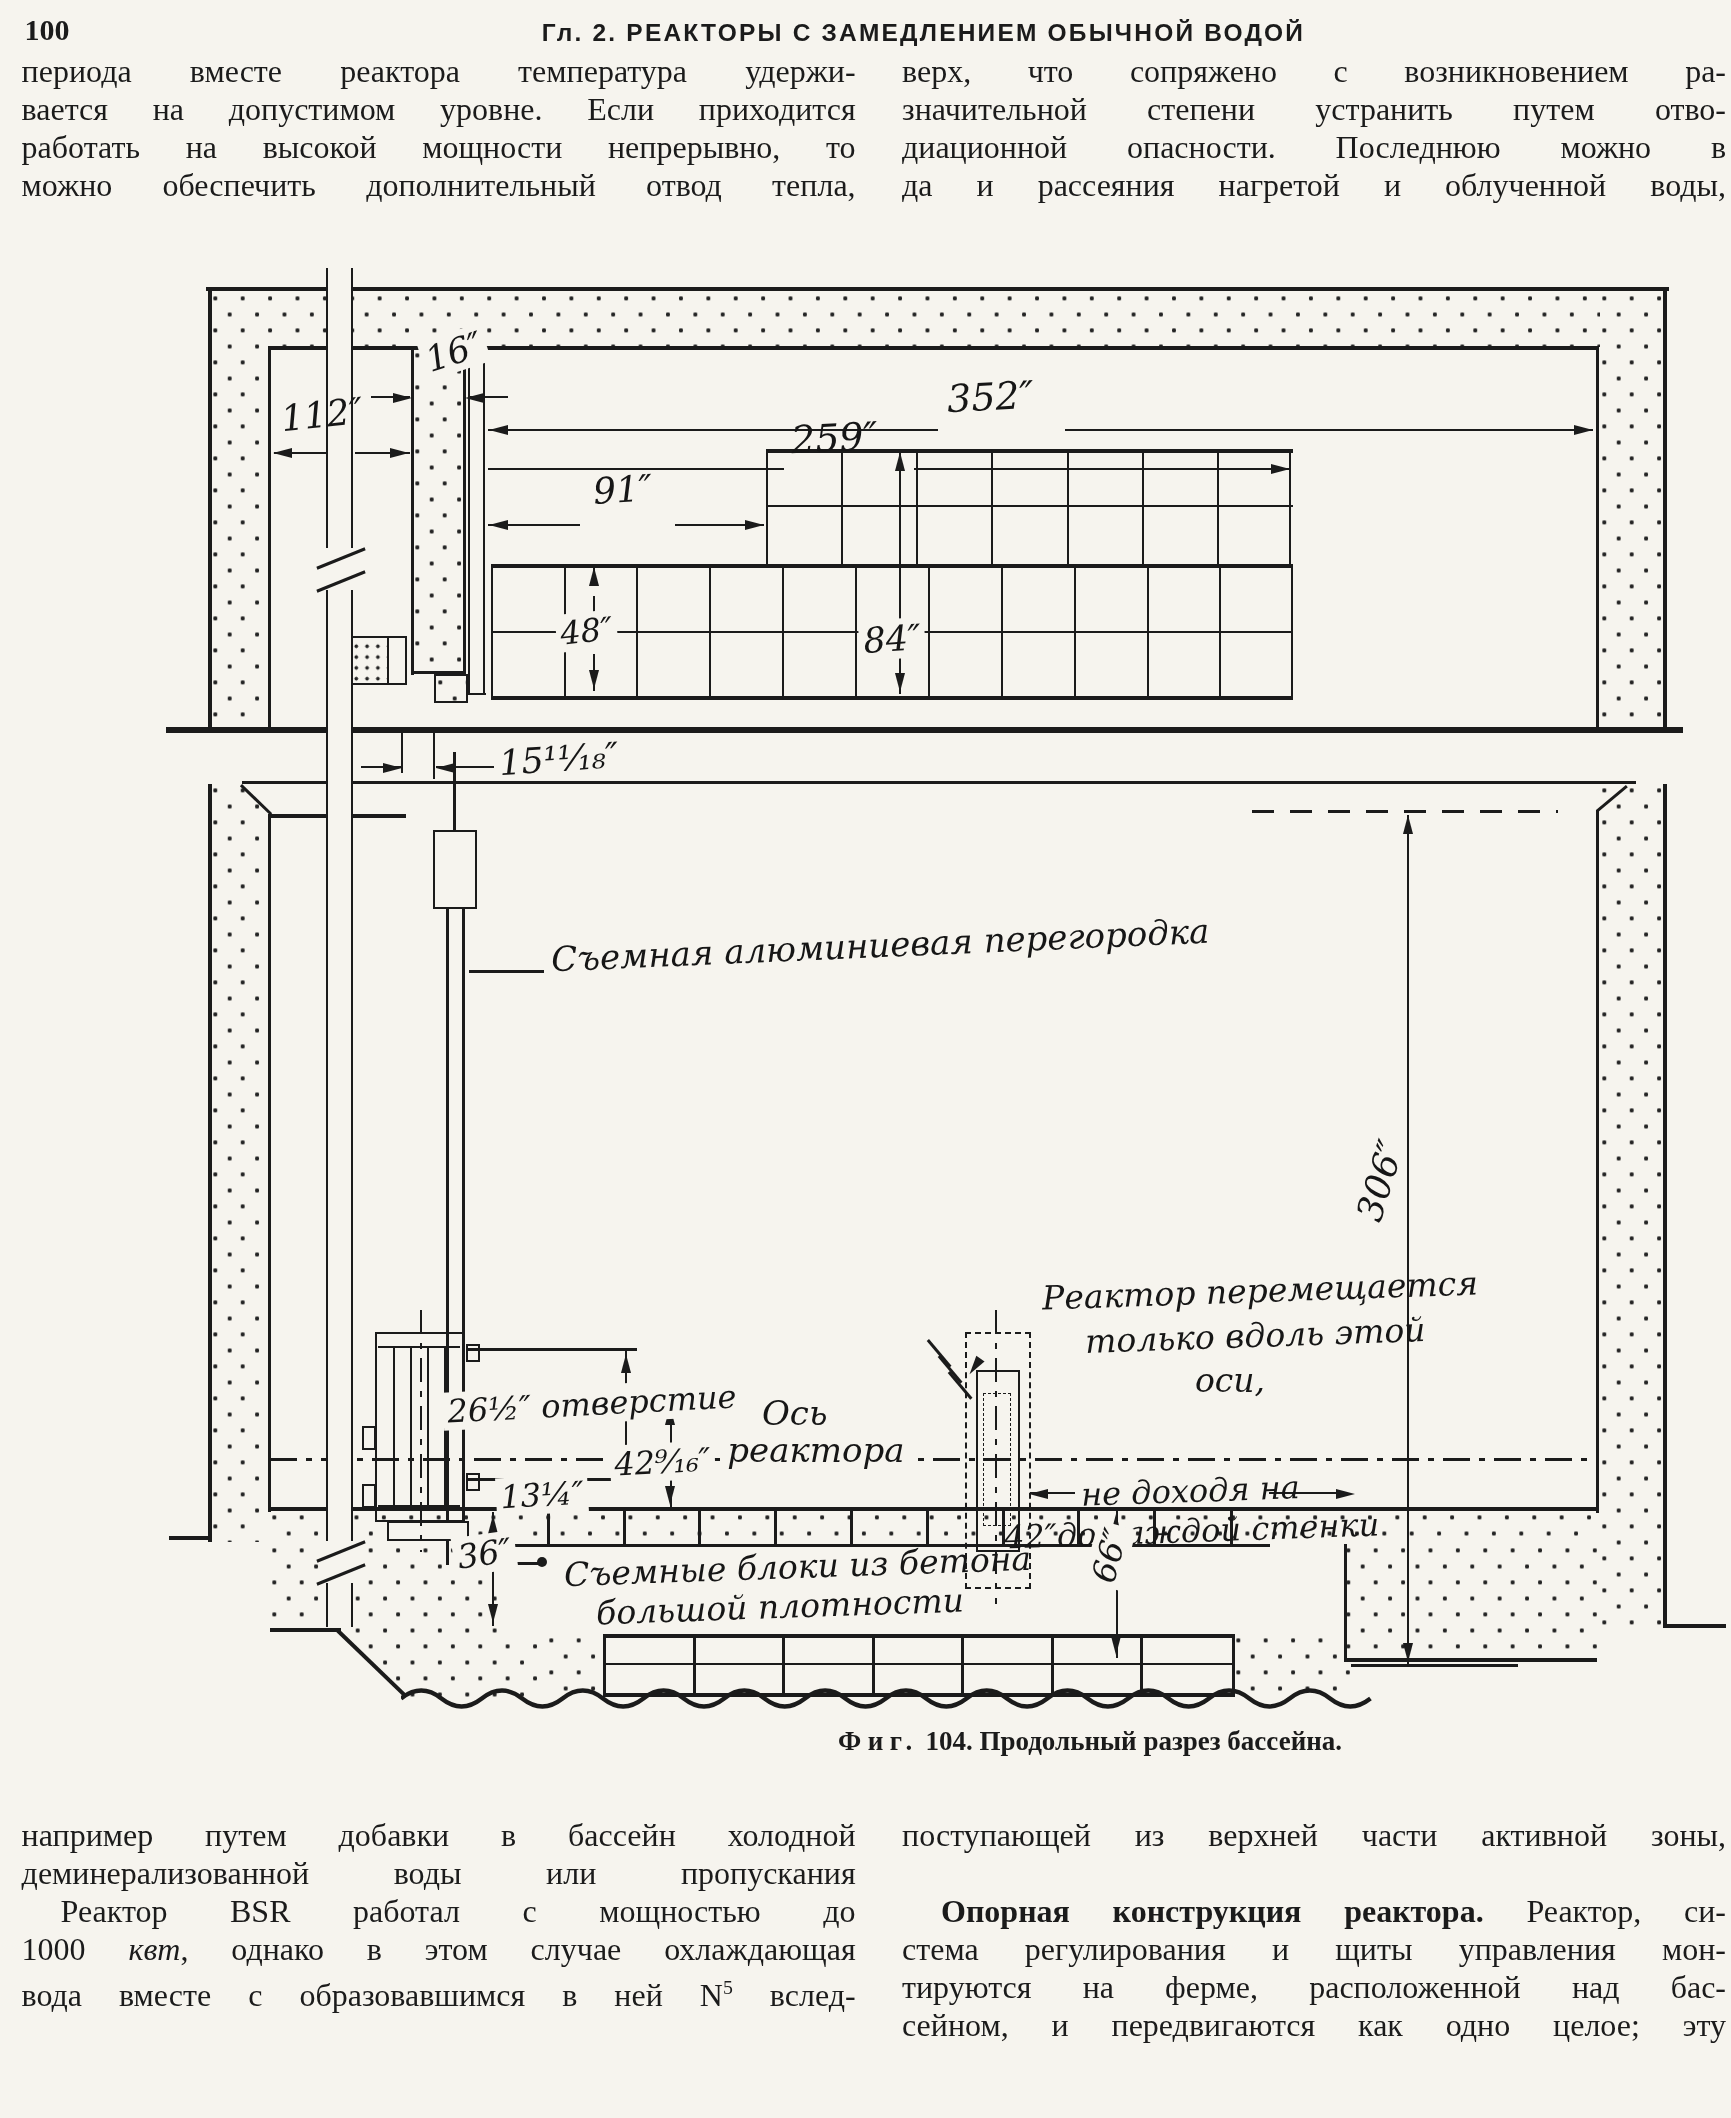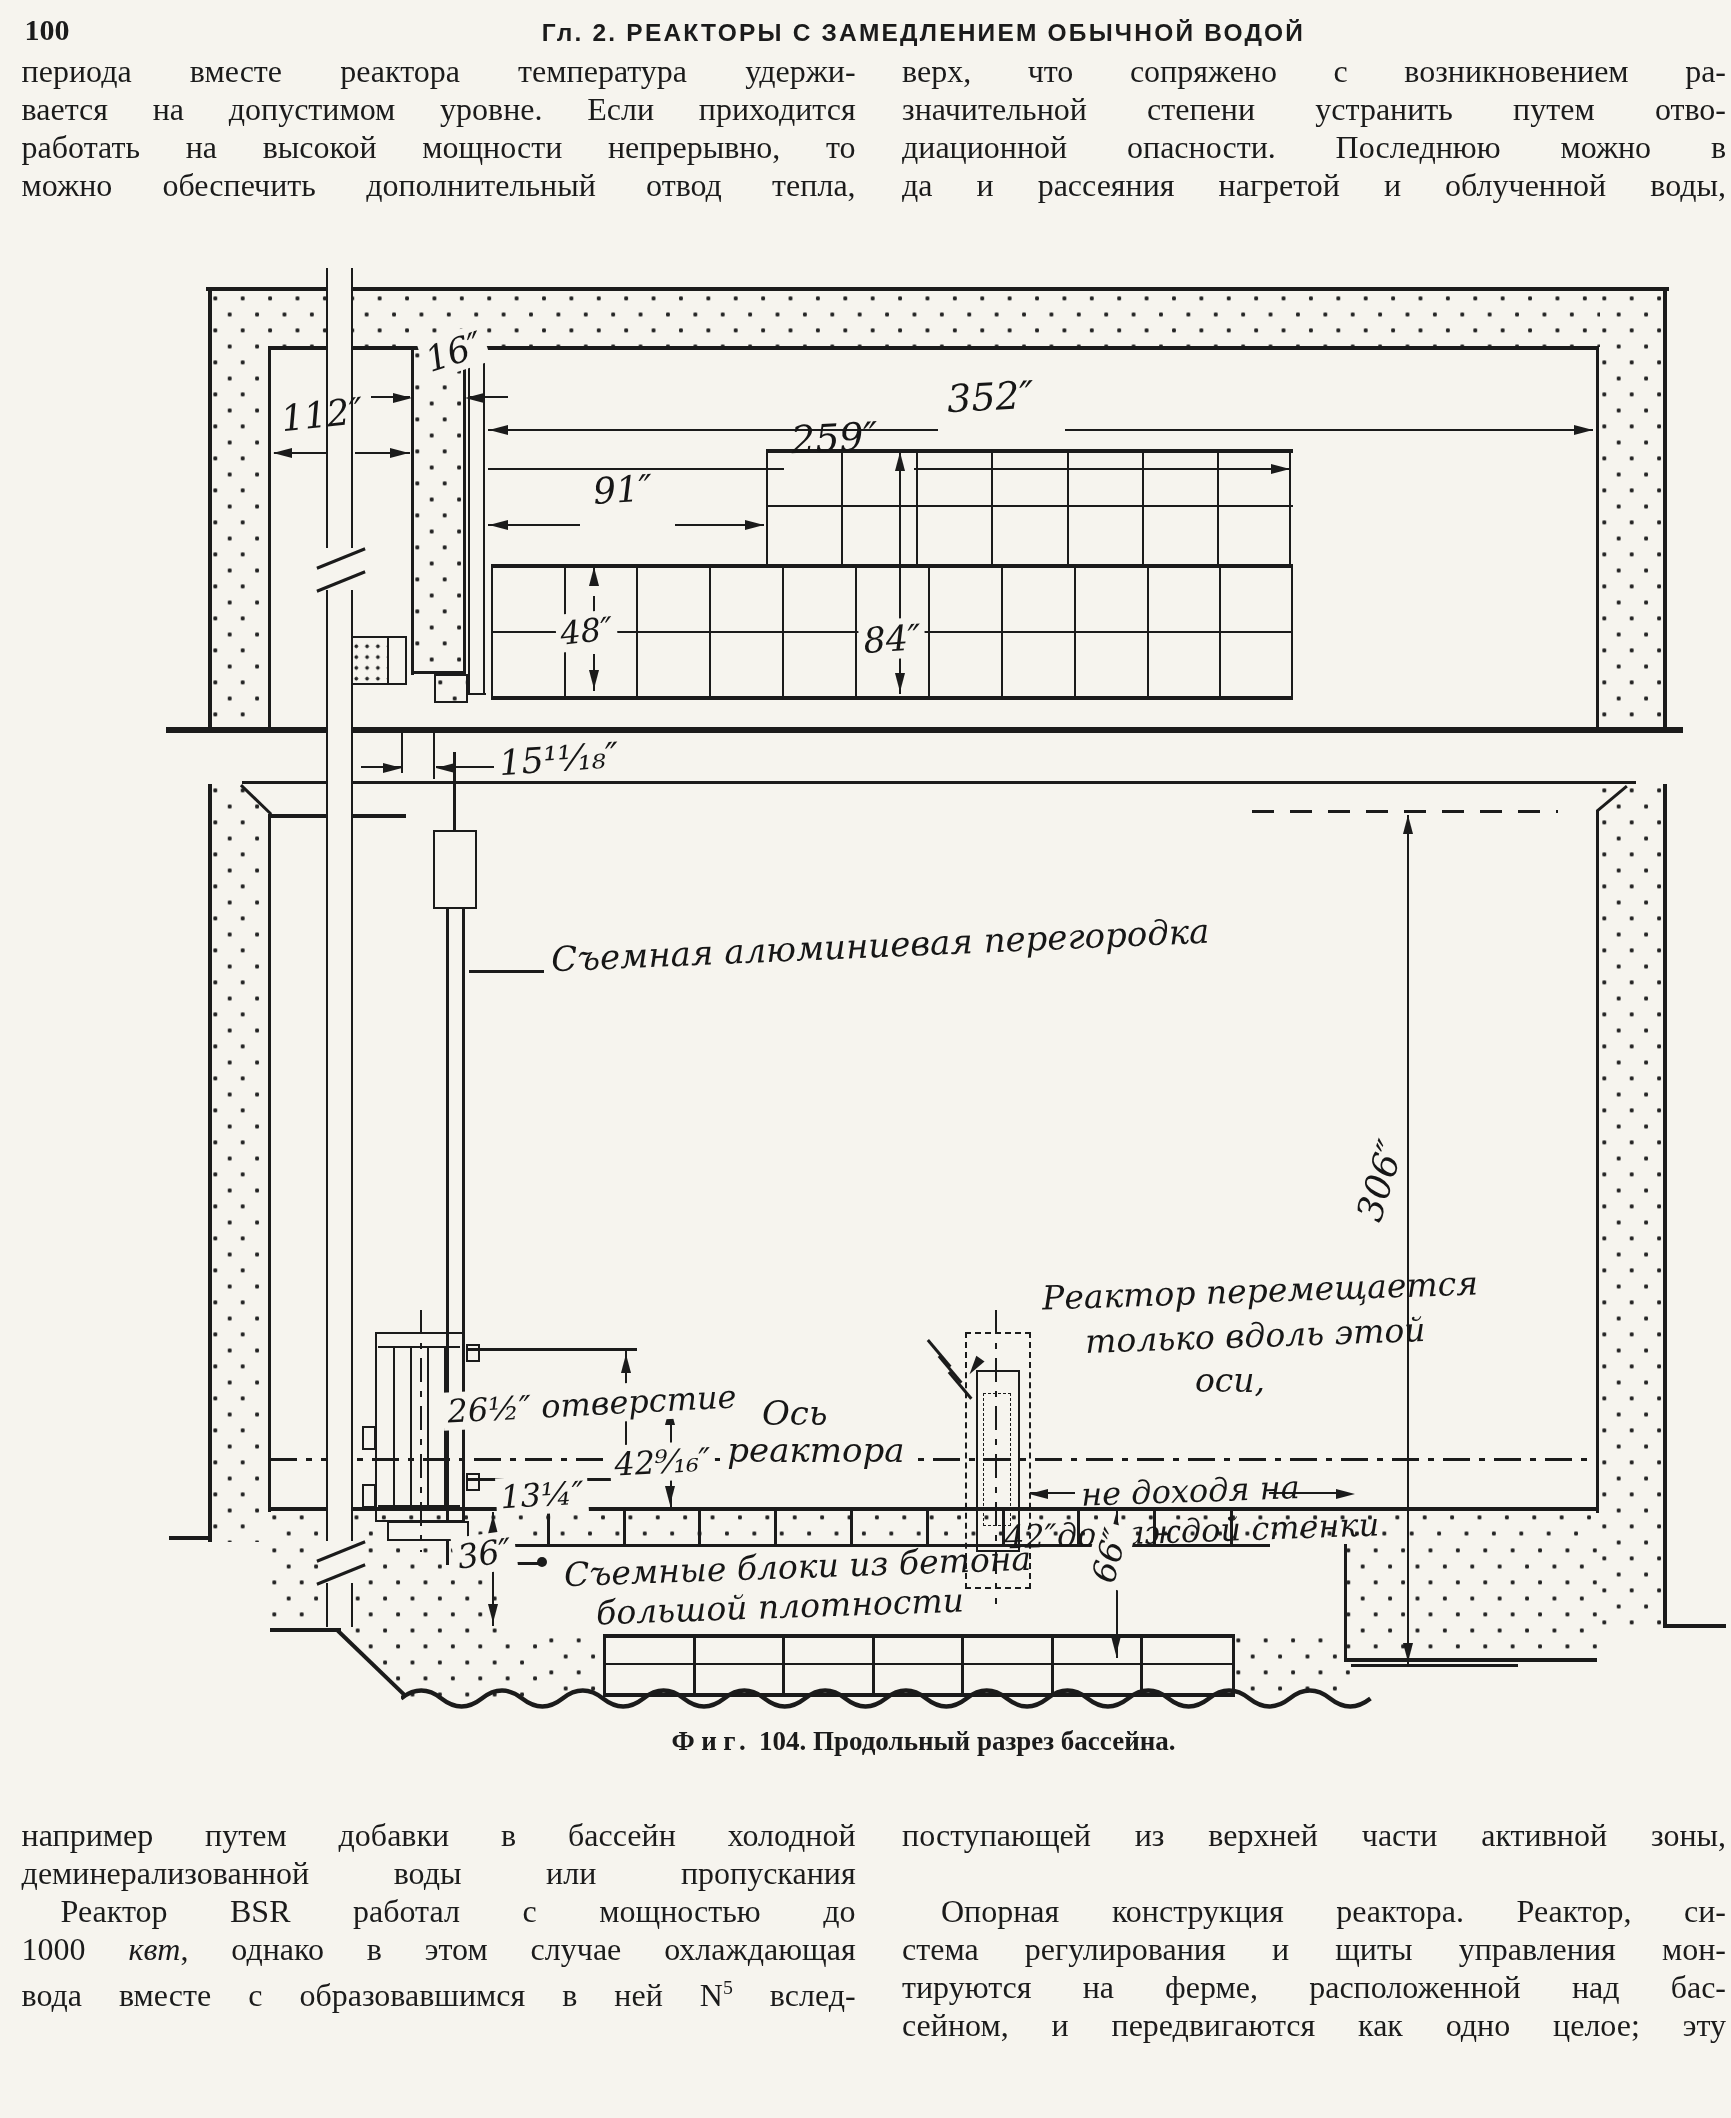--- a/index.html
+++ b/index.html
@@ -7,23 +7,23 @@
         font-family:"Liberation Serif",serif;overflow:hidden;}
   
   .hdr-num{position:absolute;font:bold 30px "Liberation Serif",serif;}
   .hdr-run{position:absolute;text-align:center;font:bold 24.5px "Liberation Sans",sans-serif;letter-spacing:2.2px;}
   .col{position:absolute;}
   .tline{font:32px/38px "Liberation Serif",serif;text-align:justify;text-align-last:justify;white-space:normal;}
   .tline.last{text-align-last:left;}
   .tline.ind{text-indent:39px;}
   .tgap{height:38px;}
   .s-i{font-style:italic;}
-  .s-b{font-weight:normal;margin-top:12px;}
+  .s-b{font-weight:bold;margin-top:12px;}
   .s-sup{vertical-align:super;font-size:62%;}
-  .caption{position:absolute;text-align:center;font:bold 27px "Liberation Serif",serif;}
+  .caption{position:absolute;text-align:right;font:bold 27px "Liberation Serif",serif;}
   .capt-label{letter-spacing:6.5px;}
   
   .fig{position:absolute;left:0;top:0;width:1732px;height:2119px;}
   .ln{position:absolute;background:#1b1b1b;z-index:3;}
   .wt{position:absolute;background:#f6f4ee;z-index:2;}
   .dot{position:absolute;z-index:1;background-color:#f6f4ee;background-image:
       radial-gradient(circle,#252525 1.9px,transparent 2.4px),
       radial-gradient(circle,#252525 1.9px,transparent 2.4px);
       background-size:27.4px 32px,27.4px 32px;background-position:5px 6.5px,18px 22.4px;}
   .dot2{position:absolute;z-index:2;background-color:#f6f4ee;background-image:

